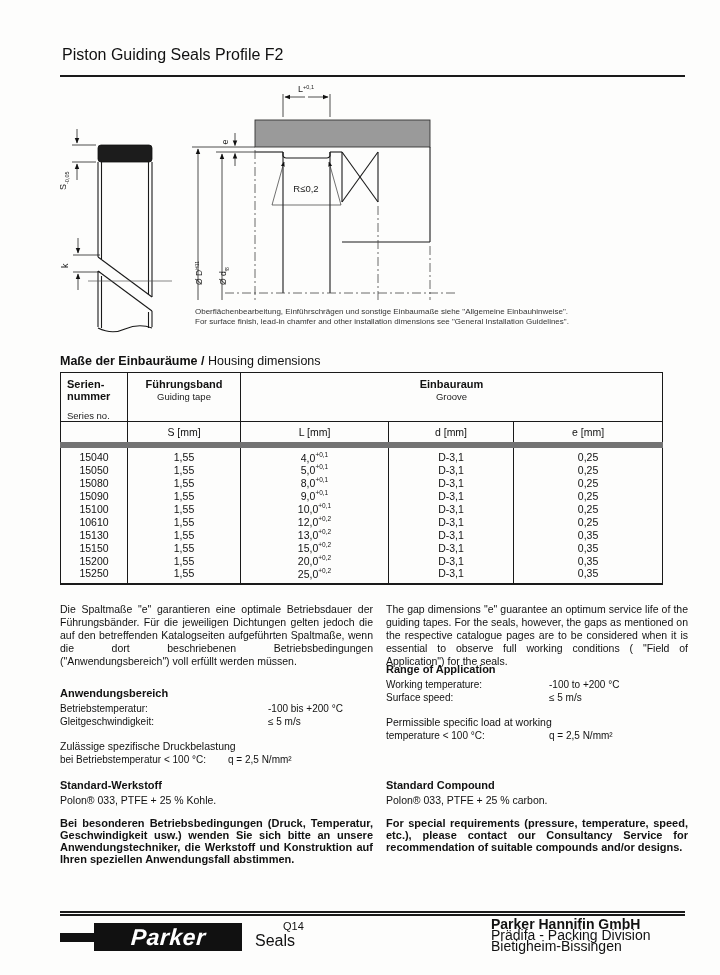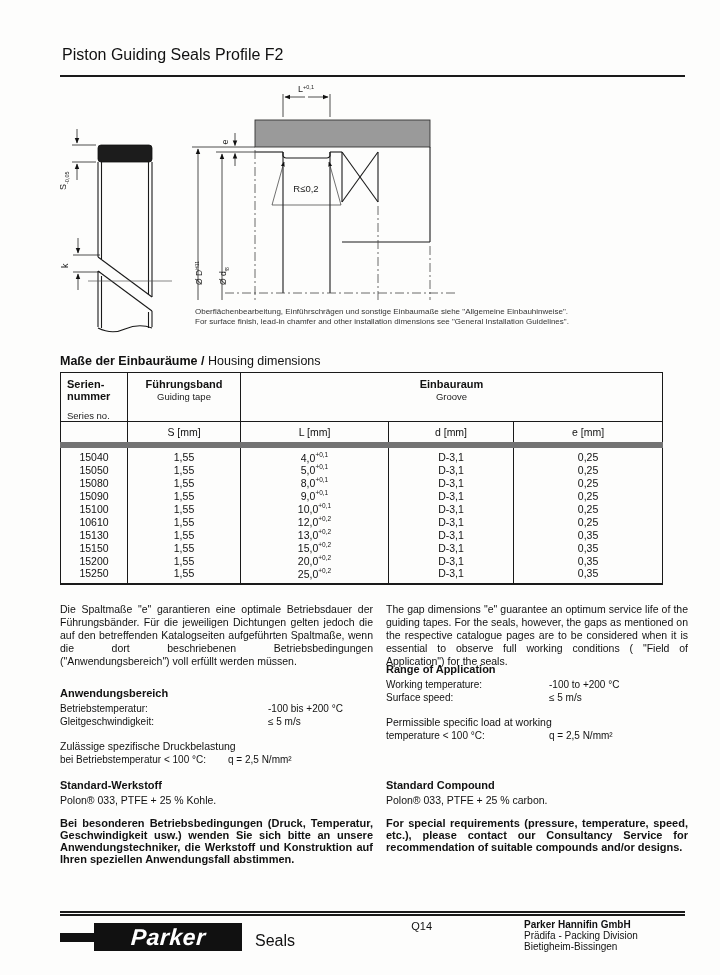--- a/index.html
+++ b/index.html
@@ -51,22 +51,22 @@
   .bold-note { font-size:11px; line-height:12px; font-weight:bold; text-align:justify; }
   .plain { font-size:10.5px; line-height:13px; }
   
   .foot-rule { position:absolute; left:60px; top:911px; width:625px; height:5px;
                border-top:2px solid #1a1a1a; border-bottom:2.5px solid #1a1a1a; }
   .logo { position:absolute; left:60px; top:923px; display:flex; align-items:flex-end; }
   .logo-bar { width:34px; height:9px; background:#111; margin-bottom:9px; }
   .logo-box { width:148px; height:28px; background:#111; color:#fff; display:flex; align-items:center; justify-content:center; }
   .logo-word { font-size:23px; font-weight:bold; font-style:italic; letter-spacing:.5px; transform:skewX(-4deg); }
   .logo-suffix { font-size:16px; margin-left:13px; margin-bottom:1px; color:#111; }
-  .page-code { position:absolute; left:312px; top:920px; width:120px; text-align:right; font-size:11px; }
-  .company { position:absolute; left:524px; top:919px; font-size:10px; line-height:11px; }
+  .page-code { position:absolute; left:283px; top:920px; width:120px; text-align:left; font-size:11px; }
+  .company { position:absolute; left:491px; top:919px; font-size:14px; line-height:11px; }
   .company .c0 { font-weight:bold; }
 </style>
 </head>
 <body>
 
 <div class="page">
 
   <div class="subtitle">Piston Guiding Seals Profile F2</div>
   <div class="title-rule"></div>
 

